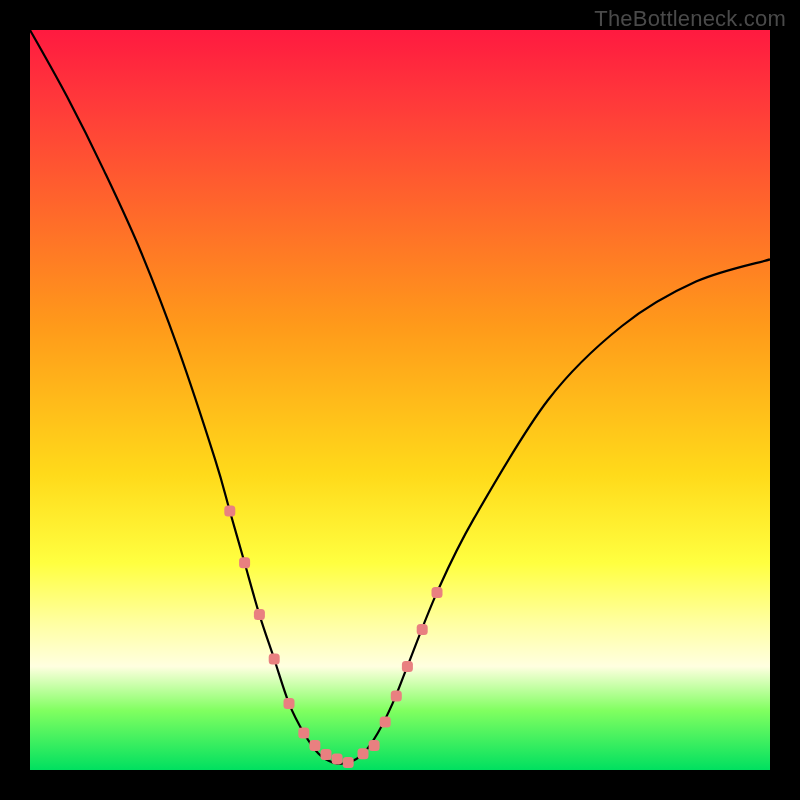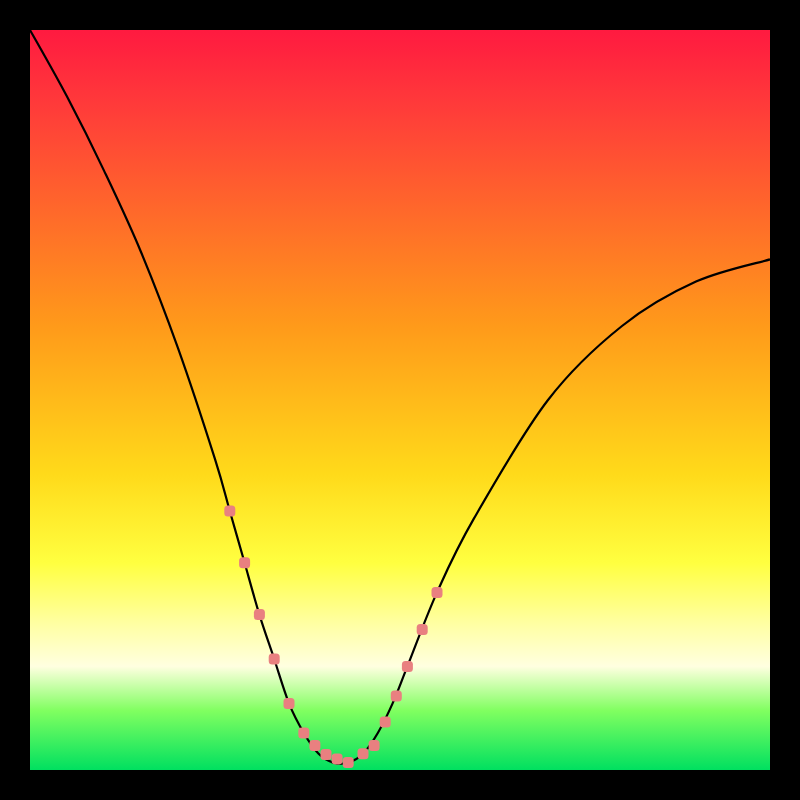--- a/index.html
+++ b/index.html
@@ -53,20 +53,21 @@
     height: 740px;
     overflow: visible;
   }
 </style>
 </head>
 <body>
 
 <div class="frame">
   <div class="plot-area"></div>
 
+  <div class="watermark">TheBottleneck.com</div>
 
   <svg class="curve" viewBox="0 0 740 740" preserveAspectRatio="none">
     <path id="curve-path" fill="none" stroke="#000000" stroke-width="2.2" d="M 0.0 0.0 C 6.2 11.1, 24.7 43.2, 37.0 66.6 C 49.3 90.0, 61.7 114.7, 74.0 140.6 C 86.3 166.5, 98.7 192.4, 111.0 222.0 C 123.3 251.6, 135.7 283.7, 148.0 318.2 C 160.3 352.7, 176.4 402.1, 185.0 429.2 C 193.6 456.3, 194.9 463.7, 199.8 481.0 C 204.7 498.3, 209.7 515.5, 214.6 532.8 C 219.5 550.1, 224.5 568.6, 229.4 584.6 C 234.3 600.6, 239.3 614.2, 244.2 629.0 C 249.1 643.8, 254.1 661.1, 259.0 673.4 C 263.9 685.7, 268.9 694.6, 273.8 703.0 C 278.7 711.4, 283.7 718.8, 288.6 723.7 C 293.5 728.7, 298.5 731.1, 303.4 732.6 C 308.3 734.1, 313.3 734.1, 318.2 732.6 C 323.1 731.1, 328.1 728.7, 333.0 723.7 C 337.9 718.8, 342.9 711.4, 347.8 703.0 C 352.7 694.6, 357.7 684.5, 362.6 673.4 C 367.5 662.3, 370.0 654.9, 377.4 636.4 C 384.8 617.9, 395.9 587.1, 407.0 562.4 C 418.1 537.7, 425.5 520.5, 444.0 488.4 C 462.5 456.3, 493.3 402.1, 518.0 370.0 C 542.7 337.9, 567.3 315.7, 592.0 296.0 C 616.7 276.3, 641.3 262.7, 666.0 251.6 C 690.7 240.5, 727.7 233.1, 740.0 229.4"></path>
     <g id="markers-group">
         <rect x="194.3" y="475.5" width="11" height="11" rx="3.5" ry="3.5" fill="#e98080"></rect>
         <rect x="209.1" y="527.3" width="11" height="11" rx="3.5" ry="3.5" fill="#e98080"></rect>
         <rect x="223.9" y="579.1" width="11" height="11" rx="3.5" ry="3.5" fill="#e98080"></rect>
         <rect x="238.7" y="623.5" width="11" height="11" rx="3.5" ry="3.5" fill="#e98080"></rect>
         <rect x="253.5" y="667.9" width="11" height="11" rx="3.5" ry="3.5" fill="#e98080"></rect>
         <rect x="268.3" y="697.5" width="11" height="11" rx="3.5" ry="3.5" fill="#e98080"></rect>

